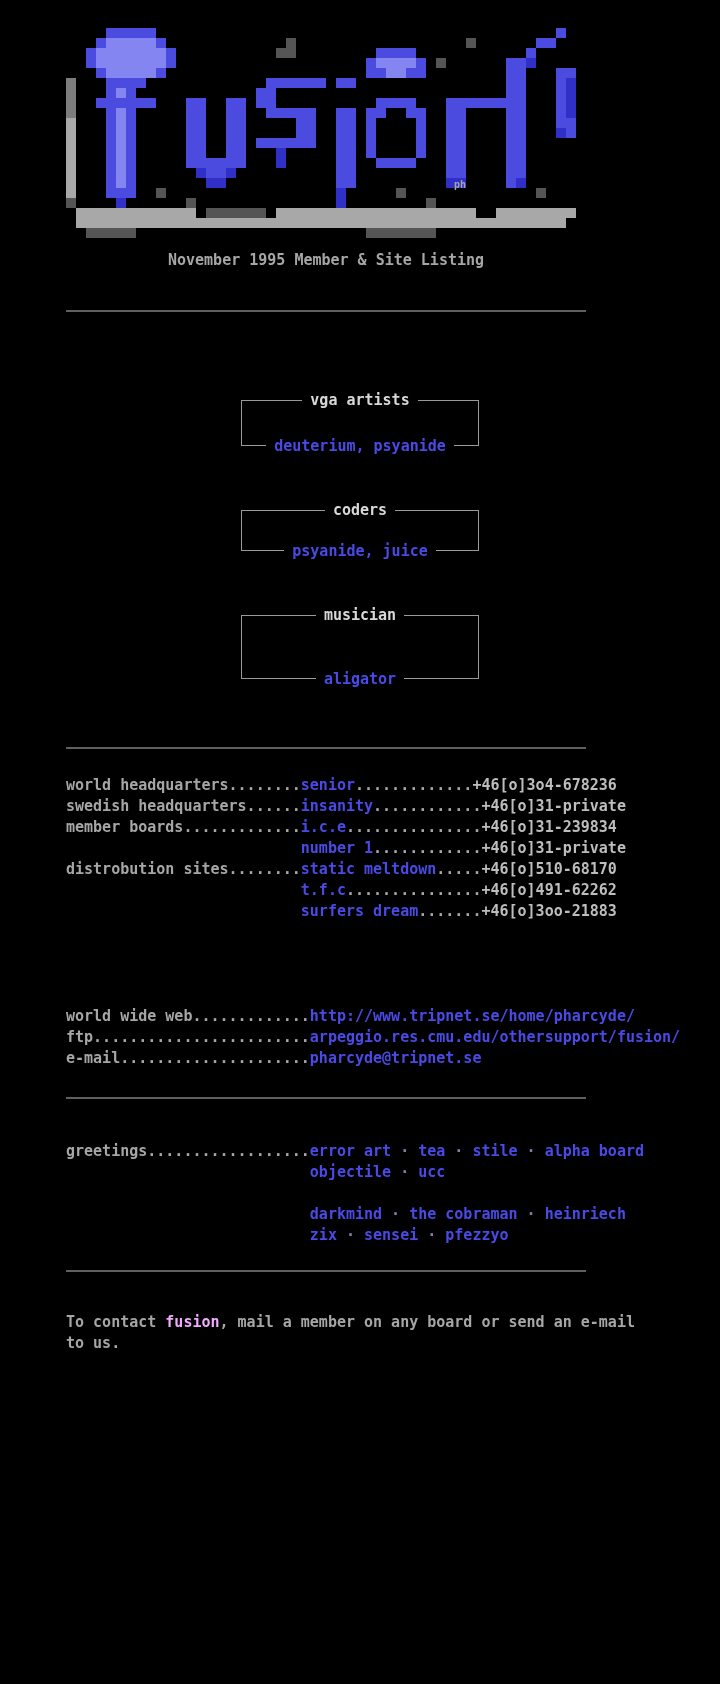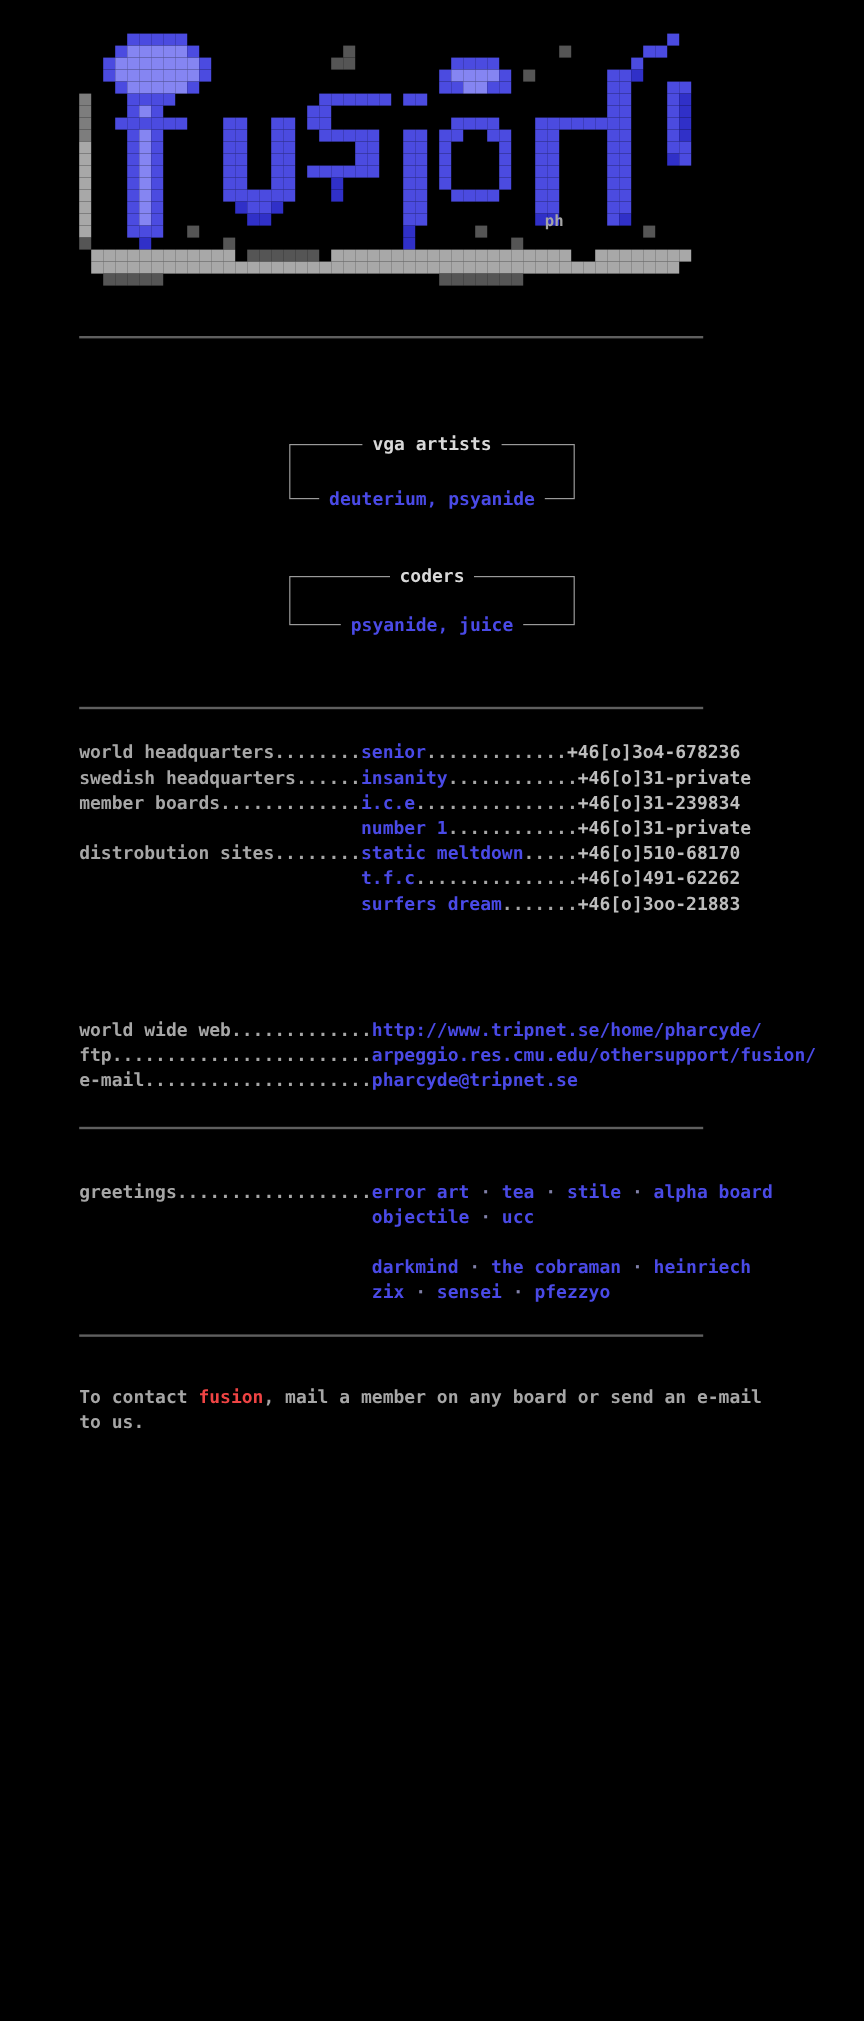--- a/index.html
+++ b/index.html
@@ -6,21 +6,21 @@
   body{
     width:720px;height:1684px;overflow:hidden;
     font-family:"DejaVu Sans Mono","Liberation Mono",monospace;
     font-weight:bold;color:#a6a6a6;
   }
   .content{width:520px;margin-left:66px;}
 
   
   .logo{position:relative;width:520px;height:210px;margin:28px 0 0 66px;}
   .logo i{position:absolute;width:10px;height:10px;}
-  .logo .sig{position:absolute;left:388px;top:150px;font-size:13px;line-height:14px;}
+  .logo .sig{position:absolute;left:388px;top:150px;font-size:10px;line-height:14px;}
 
   
   .wordmark{margin-top:24px;text-align:center;font-size:15px;line-height:16px;color:#d4d4d4;white-space:pre;}
   .subtitle{margin-top:14px;text-align:center;font-size:15px;line-height:16px;color:#a6a6a6;}
 
   hr{border:0;border-top:2px solid #5f5f5f;margin:0;width:520px;}
   .hr1{margin-top:42px;}
   .hr2{margin-top:68px;}
   .hr3{margin-top:28px;}
   .hr4{margin-top:24px;}
@@ -40,21 +40,21 @@
   .role-names a{background:#000;padding:0 8px;}
 
   a{color:#4a4ae6;text-decoration:none;cursor:pointer;}
 
   
   pre{margin:0 0 0 66px;font-family:inherit;font-size:15px;line-height:21px;white-space:pre;}
   .boards{margin-top:26px;}
   .net{margin-top:84px;}
   .greets{margin-top:42px;}
   .contact{margin-top:40px;color:#a6a6a6;}
-  .contact b{color:#ef4444;}
+  .contact b{color:#f0abfc;}
   .g{color:#a6a6a6;}
   .ph{color:#bdbdbd;}
   .sep{color:#8080a8;}
 </style>
 </head>
 <body>
 
 <div class="logo">
   <div>
       <i style="left:40px;top:0px;background:#4b4be0"></i>
@@ -449,32 +449,37 @@
       <i style="left:320px;top:200px;background:#555555"></i>
       <i style="left:330px;top:200px;background:#555555"></i>
       <i style="left:340px;top:200px;background:#555555"></i>
       <i style="left:350px;top:200px;background:#555555"></i>
       <i style="left:360px;top:200px;background:#555555"></i>
     </div>
   <span class="sig">ph</span>
 </div>
 
 <div class="content">
+  <div class="subtitle">November 1995 Member &amp; Site Listing</div>
   <hr class="hr1">
 </div>
 
 <div class="roles">
     <div class="rolebox">
         <div class="role-title"><span>vga artists</span></div>
         <div class="role-names"><a>deuterium, psyanide</a></div>
       </div>
     <div class="rolebox">
         <div class="role-title"><span>coders</span></div>
         <div class="role-names"><a>psyanide, juice</a></div>
       </div>
+    <div class="rolebox">
+        <div class="role-title"><span>musician</span></div>
+        <div class="role-names"><a>aligator</a></div>
+      </div>
   </div>
 
 <div class="content">
     <hr class="hr2">
   </div>
 
 <pre class="boards"><span class="g">world headquarters........</span><a>senior</a><span class="g">.............</span><span class="ph">+46[o]3o4-678236</span>
 <span class="g">swedish headquarters......</span><a>insanity</a><span class="g">............</span><span class="ph">+46[o]31-private</span>
 <span class="g">member boards.............</span><a>i.c.e</a><span class="g">...............</span><span class="ph">+46[o]31-239834</span>
 <span class="g">                          </span><a>number 1</a><span class="g">............</span><span class="ph">+46[o]31-private</span>

